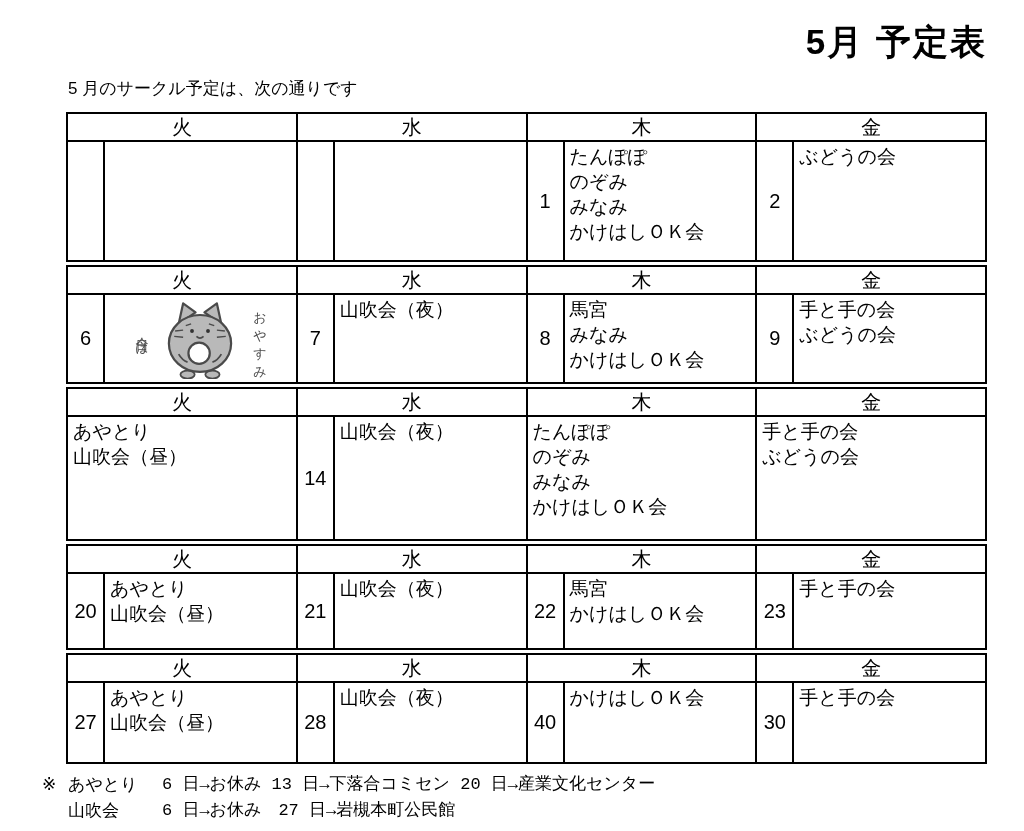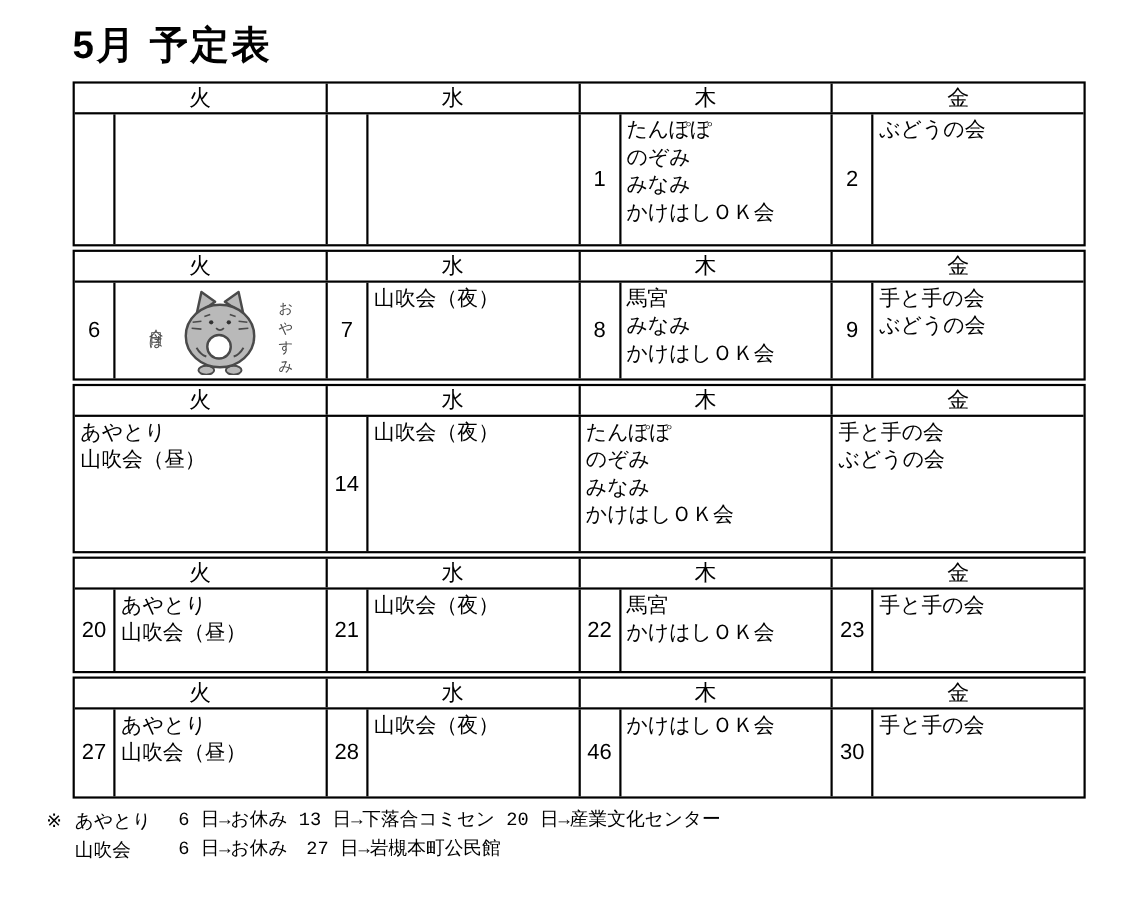--- a/index.html
+++ b/index.html
@@ -6,21 +6,21 @@
   html, body { background: #ffffff; }
   body {
     width: 1024px; height: 831px;
     font-family: "Liberation Sans", "DejaVu Sans", sans-serif;
     color: #000;
     overflow: hidden;
     position: relative;
   }
   .page { padding: 22px 37px 0 66px; }
   h1.title {
-    text-align: left;
+    text-align: right;
     font-size: 35px;
     line-height: 40px;
     font-weight: bold;
     letter-spacing: 2px;
   }
   .subtitle {
     margin-top: 16px;
     margin-left: 2px;
     font-size: 17px;
     line-height: 22px;
@@ -97,20 +97,21 @@
   .note-mark { width: 26px; flex: 0 0 26px; }
   .note-name { width: 94px; flex: 0 0 94px; }
   .note-text { flex: 1; font-family: Liberation Mono, monospace; }
 </style>
 </head>
 <body>
 
 <div class="page">
 
   <h1 class="title">5月 予定表</h1>
+  <div class="subtitle">5 月のサークル予定は、次の通りです</div>
 
   <div class="schedule">
 
     <div class="week">
       <div class="hdr-row">
         <div class="hdr">火</div>
         <div class="hdr">水</div>
         <div class="hdr">木</div>
         <div class="hdr">金</div>
       </div>
@@ -253,21 +254,21 @@
         <div class="daycell">
           <div class="num">27</div>
           <div class="acts">あやとり
 山吹会（昼）</div>
         </div>
         <div class="daycell">
           <div class="num">28</div>
           <div class="acts">山吹会（夜）</div>
         </div>
         <div class="daycell">
-          <div class="num">46</div>
+          <div class="num">40</div>
           <div class="acts">かけはしＯＫ会</div>
         </div>
         <div class="daycell">
           <div class="num">30</div>
           <div class="acts">手と手の会</div>
         </div>
       </div>
     </div>
 
   </div>

